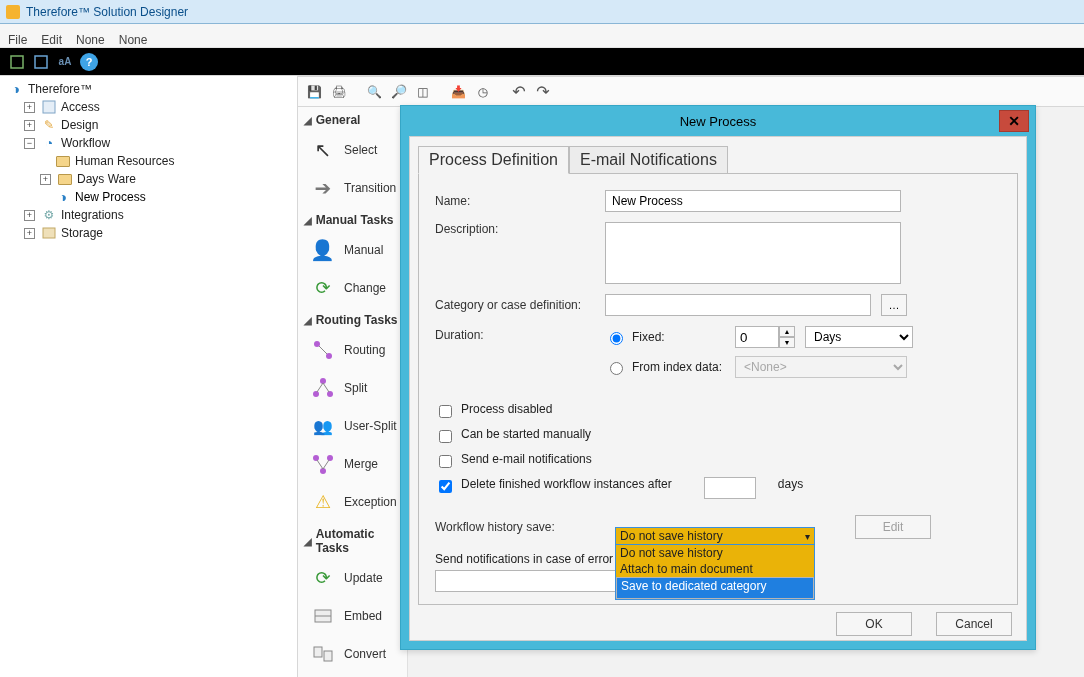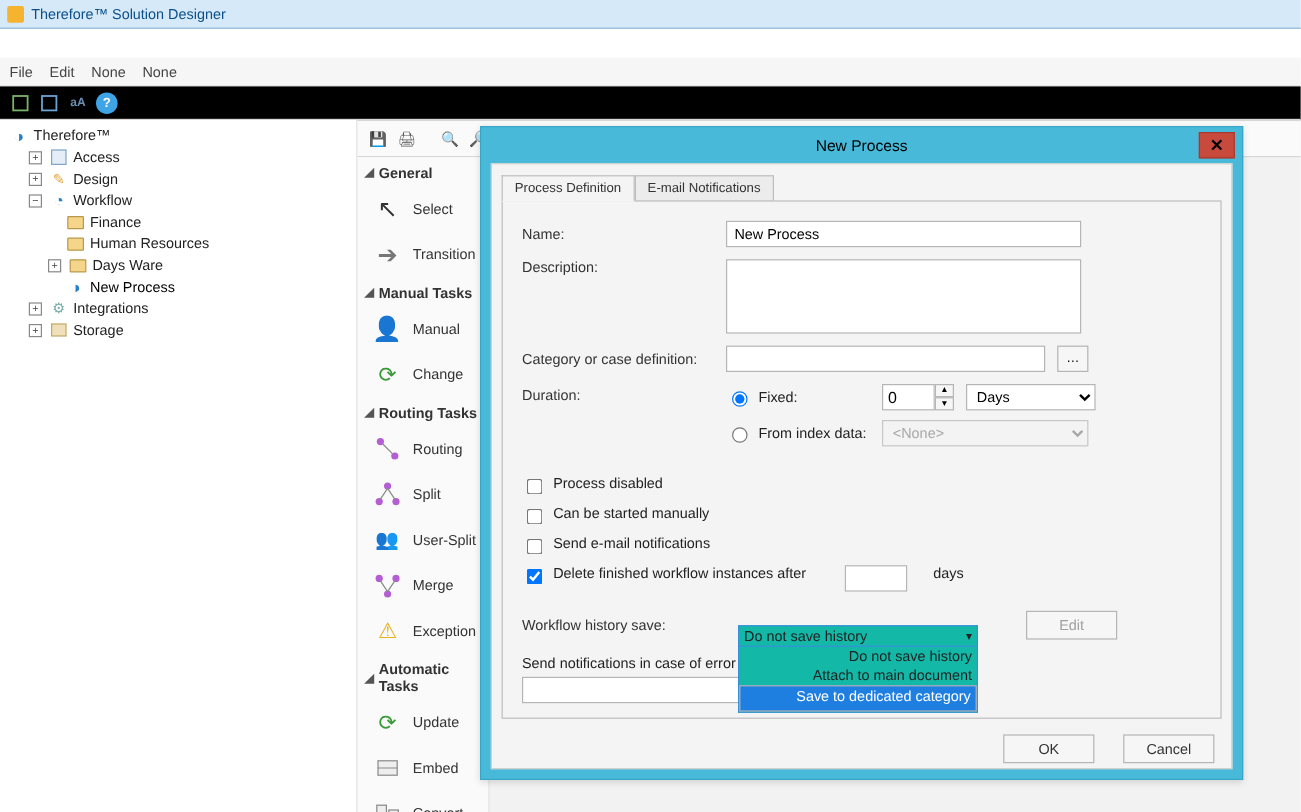--- a/index.html
+++ b/index.html
@@ -34,25 +34,24 @@
     border-radius: 2px;
     position: relative;
   }
 
   
   .menubar {
     height: 24px;
     background: #f6f6f6;
     border-bottom: 1px solid #e4e4e4;
     display: flex;
-    align-items: center;
+    align-items: flex-end;
     padding: 0 8px;
     gap: 14px;
     color: #444;
-    margin-top: 24px;
   }
   .menubar span { cursor: default; }
 
   
   .mini-toolbar {
     height: 28px;
     background: #000000;
     border-bottom: 1px solid #d7d7d7;
     display: flex;
     align-items: center;
@@ -186,21 +185,21 @@
   .tabs {
     display:flex;
     gap:0;
     margin: 8px 0 0 8px;
   }
   .tab {
     padding: 4px 10px;
     border:1px solid #bdbdbd;
     background:#ececec;
     position:relative;top:1px;
-    font-size:11px;
+    font-size:16px;
     color:#333;
   }
   .tab.active {
     background:#f4f4f4;border-bottom-color:#f4f4f4;
     z-index:2;
   }
   .tabpane {
     margin: 0 8px 8px;
     border:1px solid #bdbdbd;
     padding: 16px 16px 12px;
@@ -252,24 +251,23 @@
   .btn.disabled{color:#a0a0a0;}
   .browsebtn{
     width:26px;height:22px;border:1px solid #b5b5b5;background:#f6f6f6;
     font-size:11px;line-height:10px;
   }
 
   
   .open-dd {
     position:absolute;
     border:1px solid #3a8fdc;
-    background:#14b8a6;
+    background:#eab308;
     font-size:12px;
     z-index:50;
-    text-align:right;
   }
   .open-dd .header {
     display:flex;align-items:center;justify-content:space-between;
     padding:1px 4px;
     border-bottom:1px solid #3a8fdc;
   }
   .open-dd .opt {
     padding:1px 4px;
   }
   .open-dd .opt.sel {
@@ -333,27 +331,20 @@
             <span class="exp">+</span>
             <span class="node-icon" style="color:#e2a53a;">✎</span>
             <span>Design</span>
           </li>
           <li class="parent">
             <span class="exp">−</span>
             <span class="node-icon wf-icon">◔</span>
             <span>Workflow</span>
           </li>
           <ul>
-            <li>
-              <span class="indent"></span>
-              <span class="node-icon">
-                  <span class="folder"></span>
-                </span>
-              <span>Finance</span>
-            </li>
             <li>
               <span class="indent"></span>
               <span class="node-icon">
                   <span class="folder"></span>
                 </span>
               <span>Human Resources</span>
             </li>
             <li class="parent">
               <span class="exp">+</span>
               <span class="node-icon">

